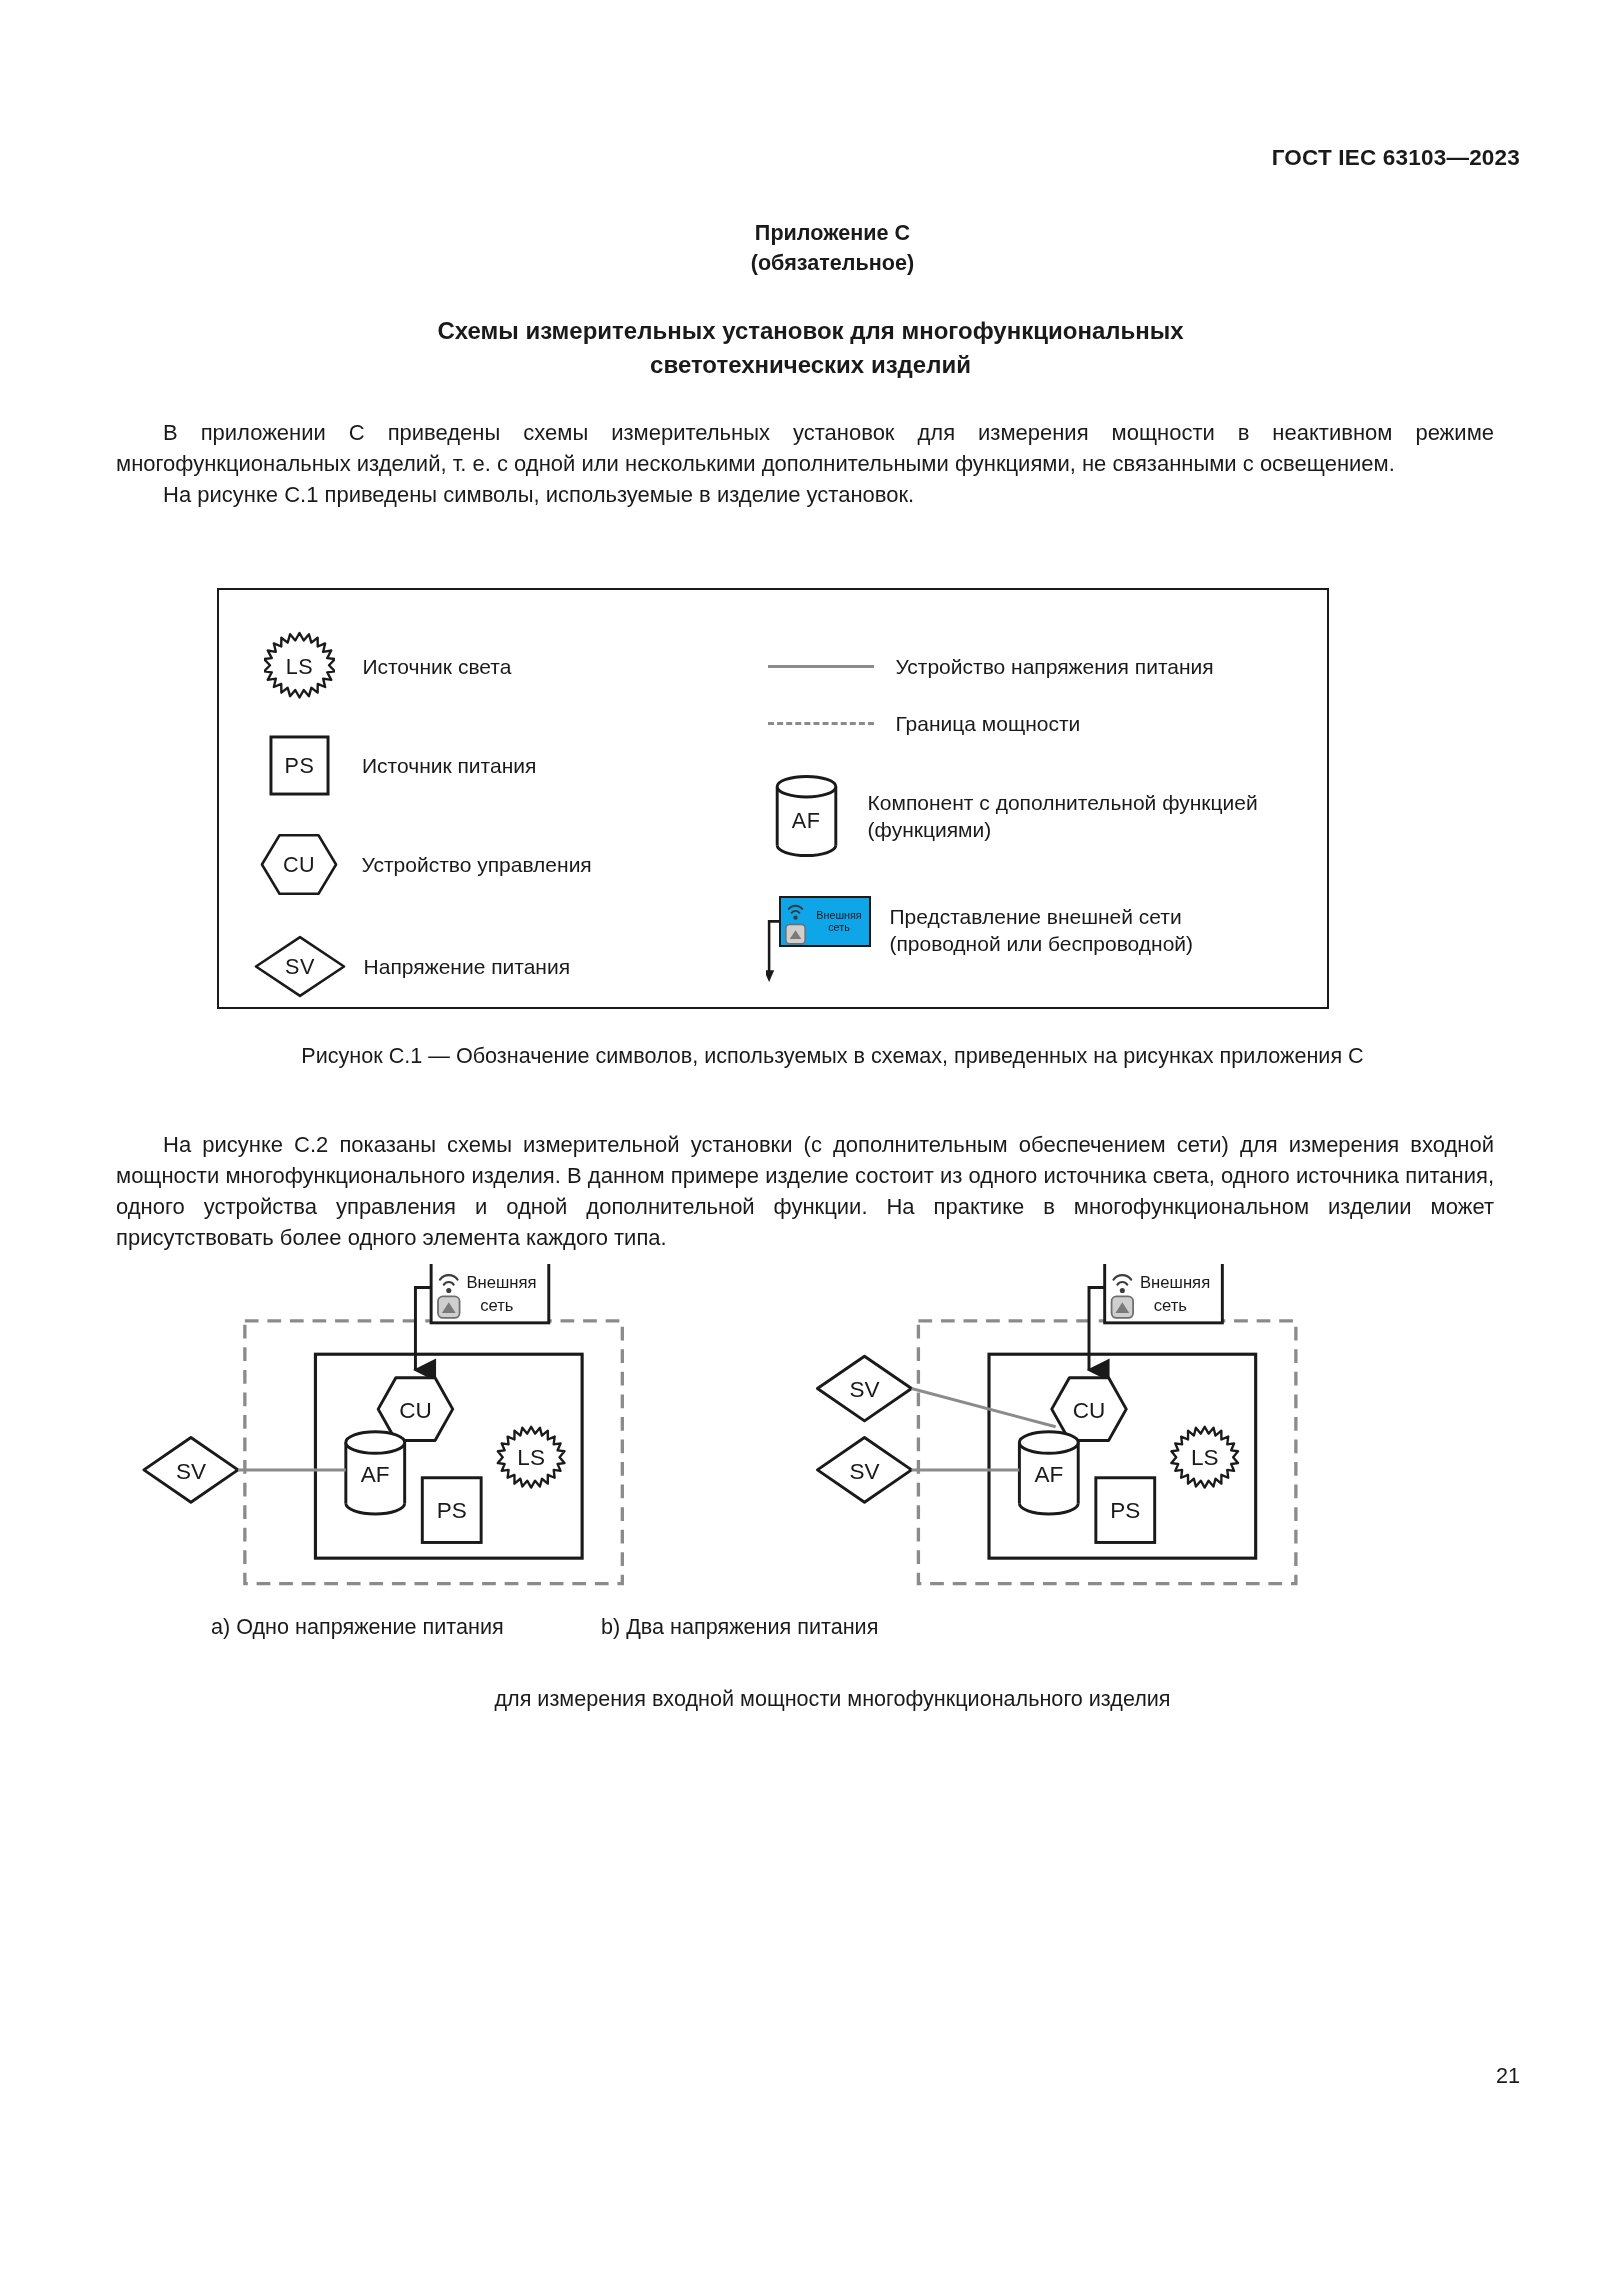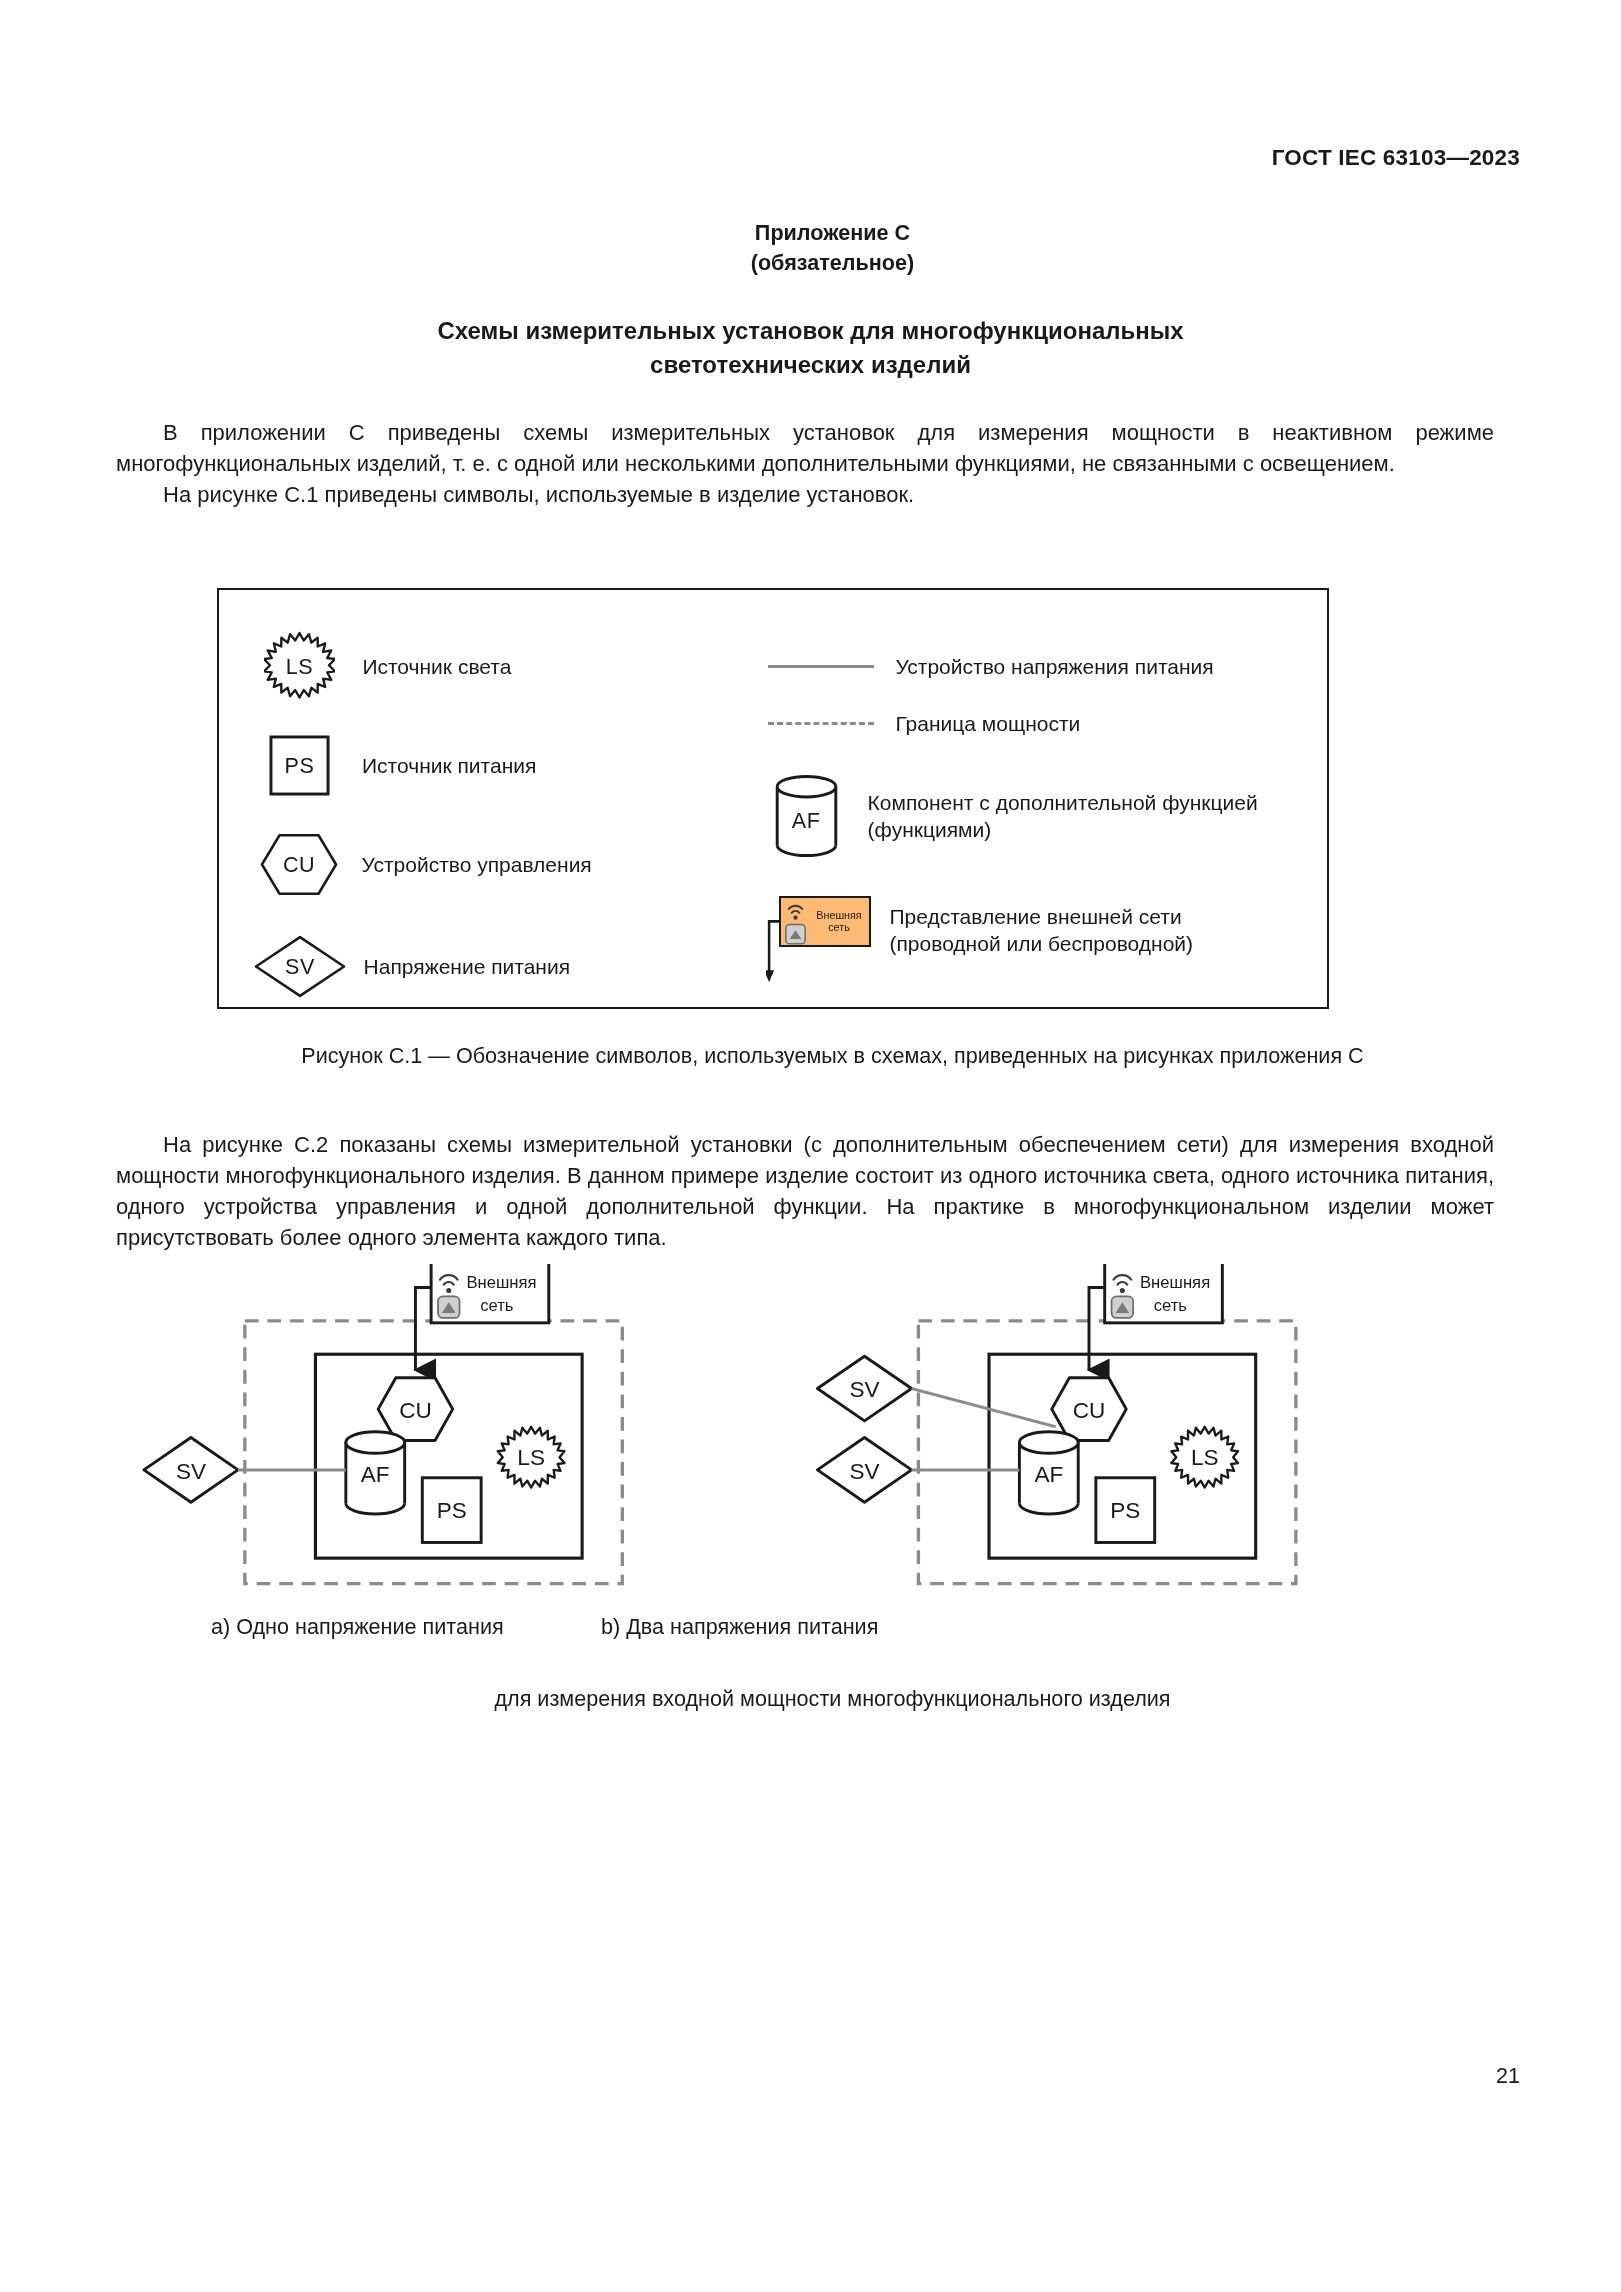--- a/index.html
+++ b/index.html
@@ -133,21 +133,21 @@
     height: 0;
     border-top: 3.9px dashed #8b8b8b;
   }
 
   
   .extnet {
     position: relative;
     width: 92px;
     height: 51px;
     border: 2.5px solid #1a1a1a;
-    background: #fdba74;
+    background: #0ea5e9;
     box-sizing: border-box;
     display: flex;
     align-items: center;
     font-size: 0;
   }
   .extnet .icons {
     width: 29px;
     height: 100%;
     position: relative;
     flex: 0 0 auto;

